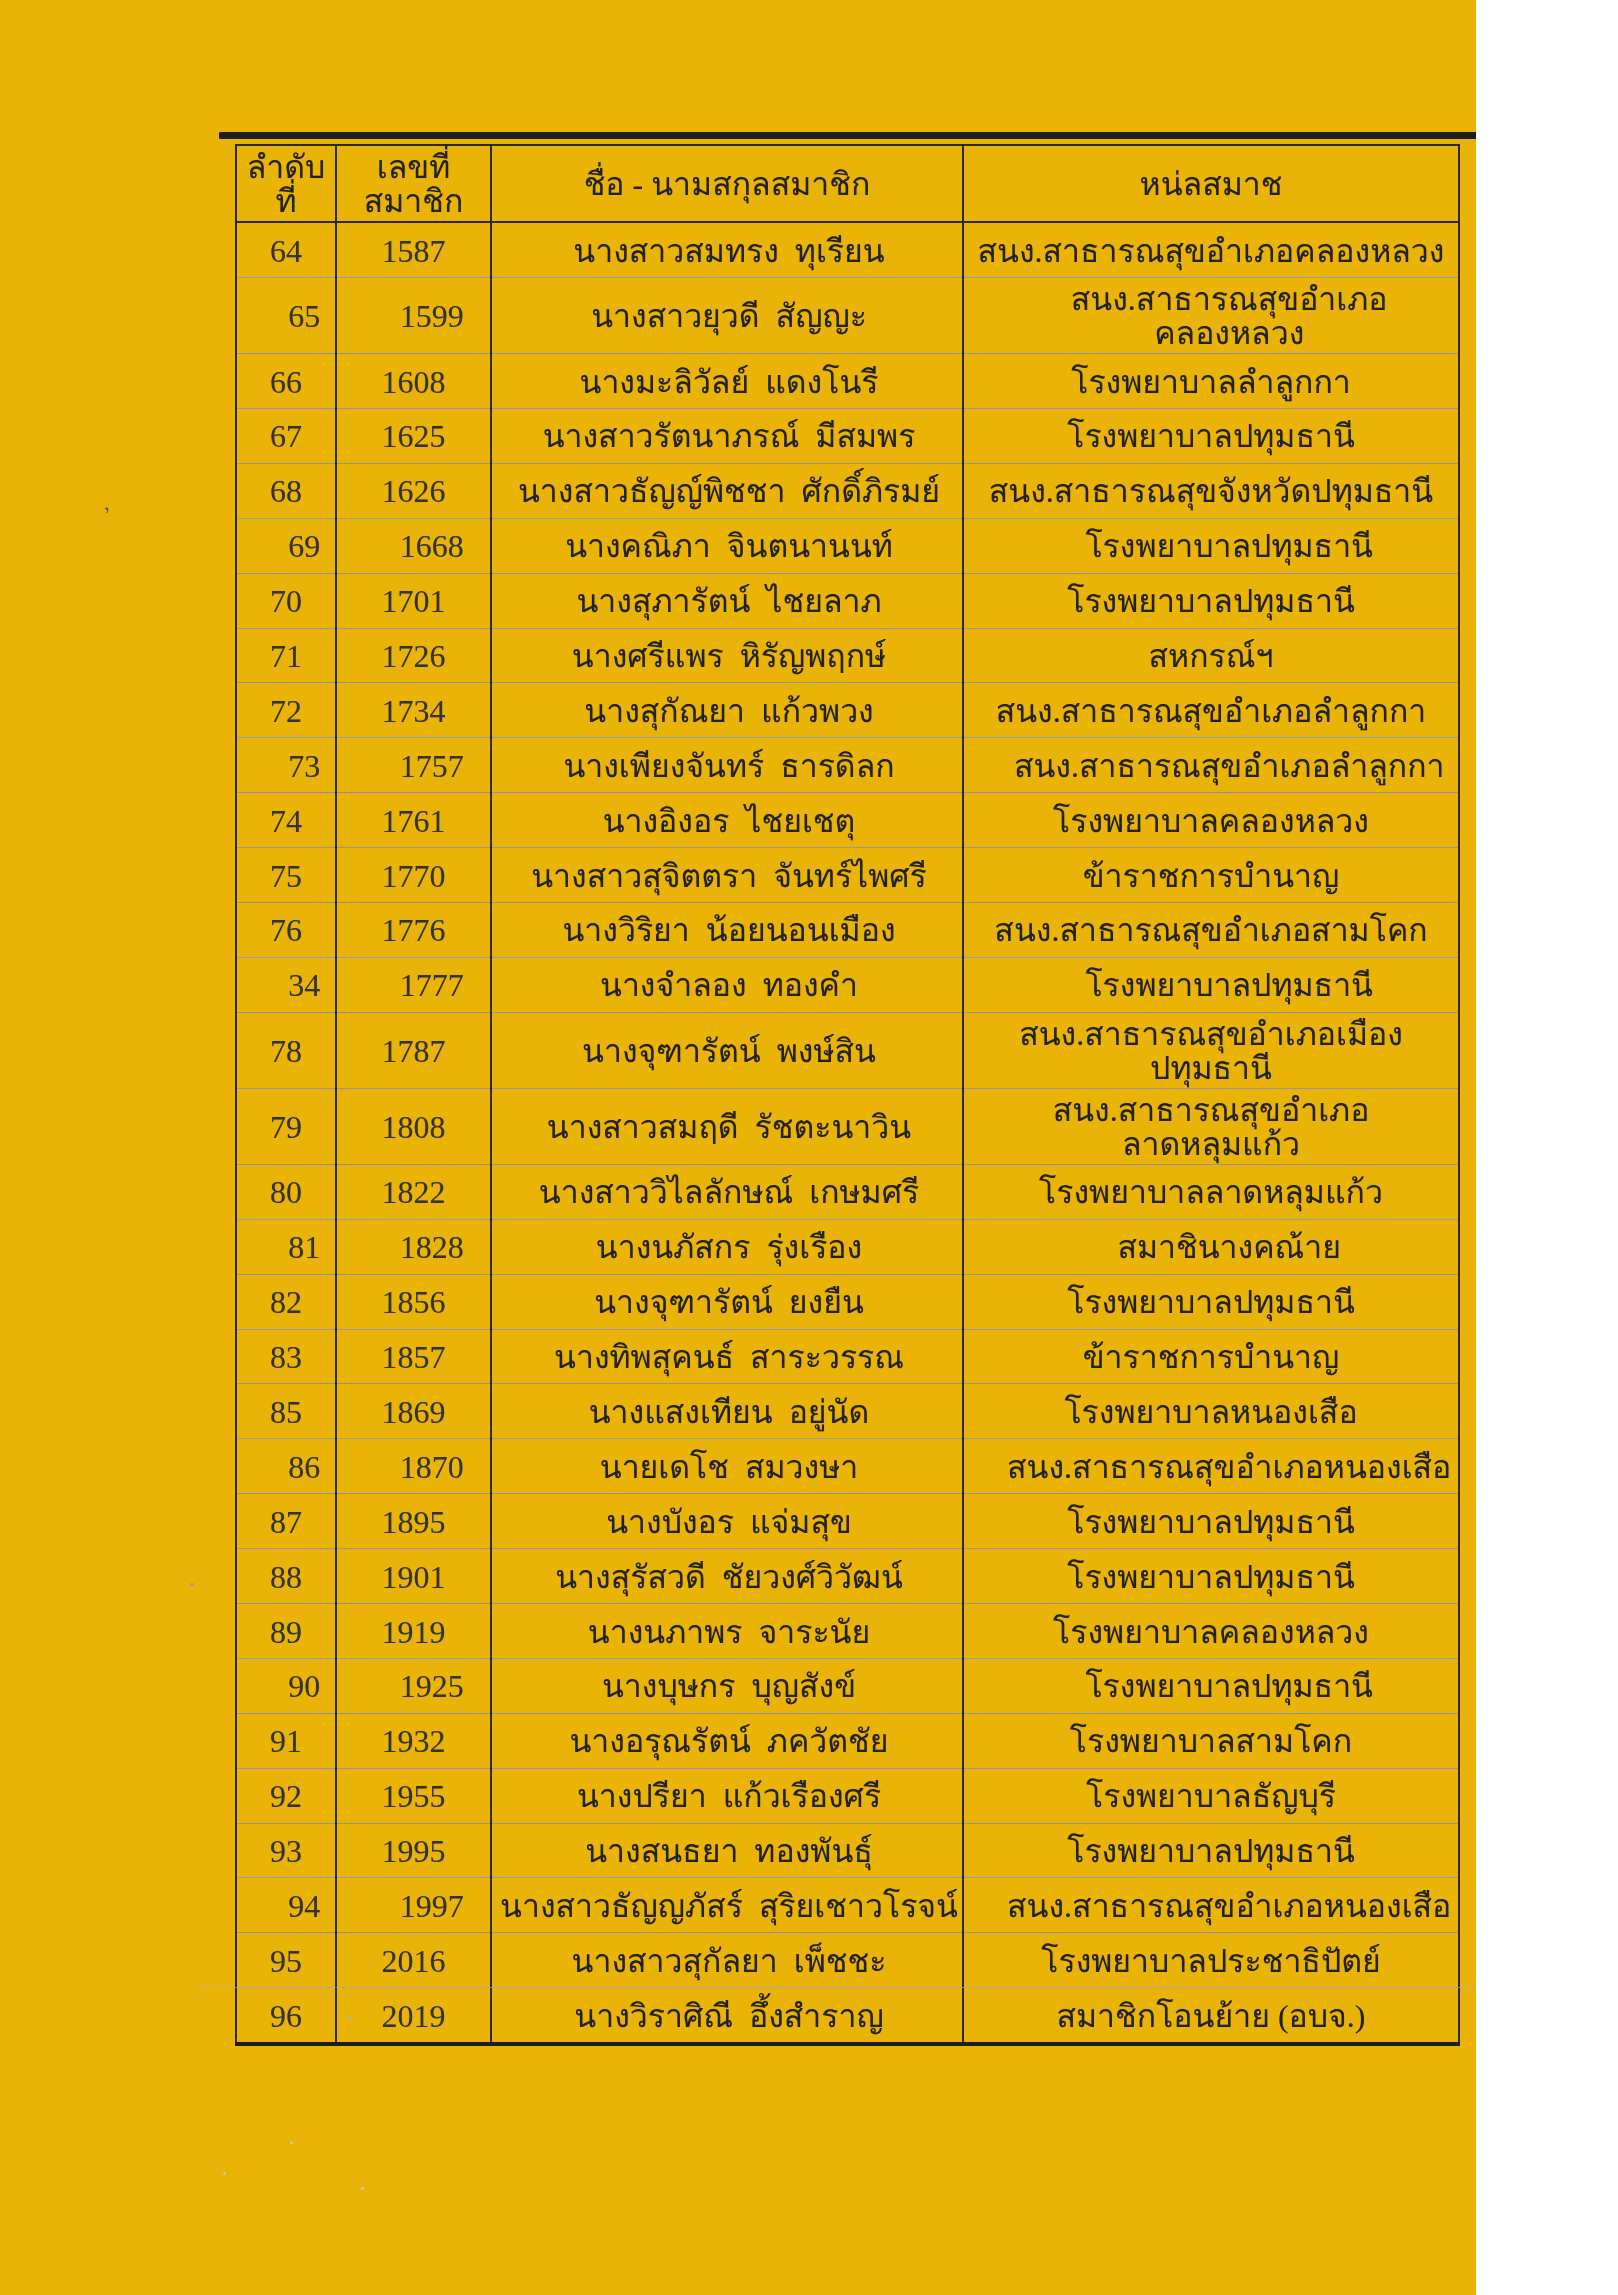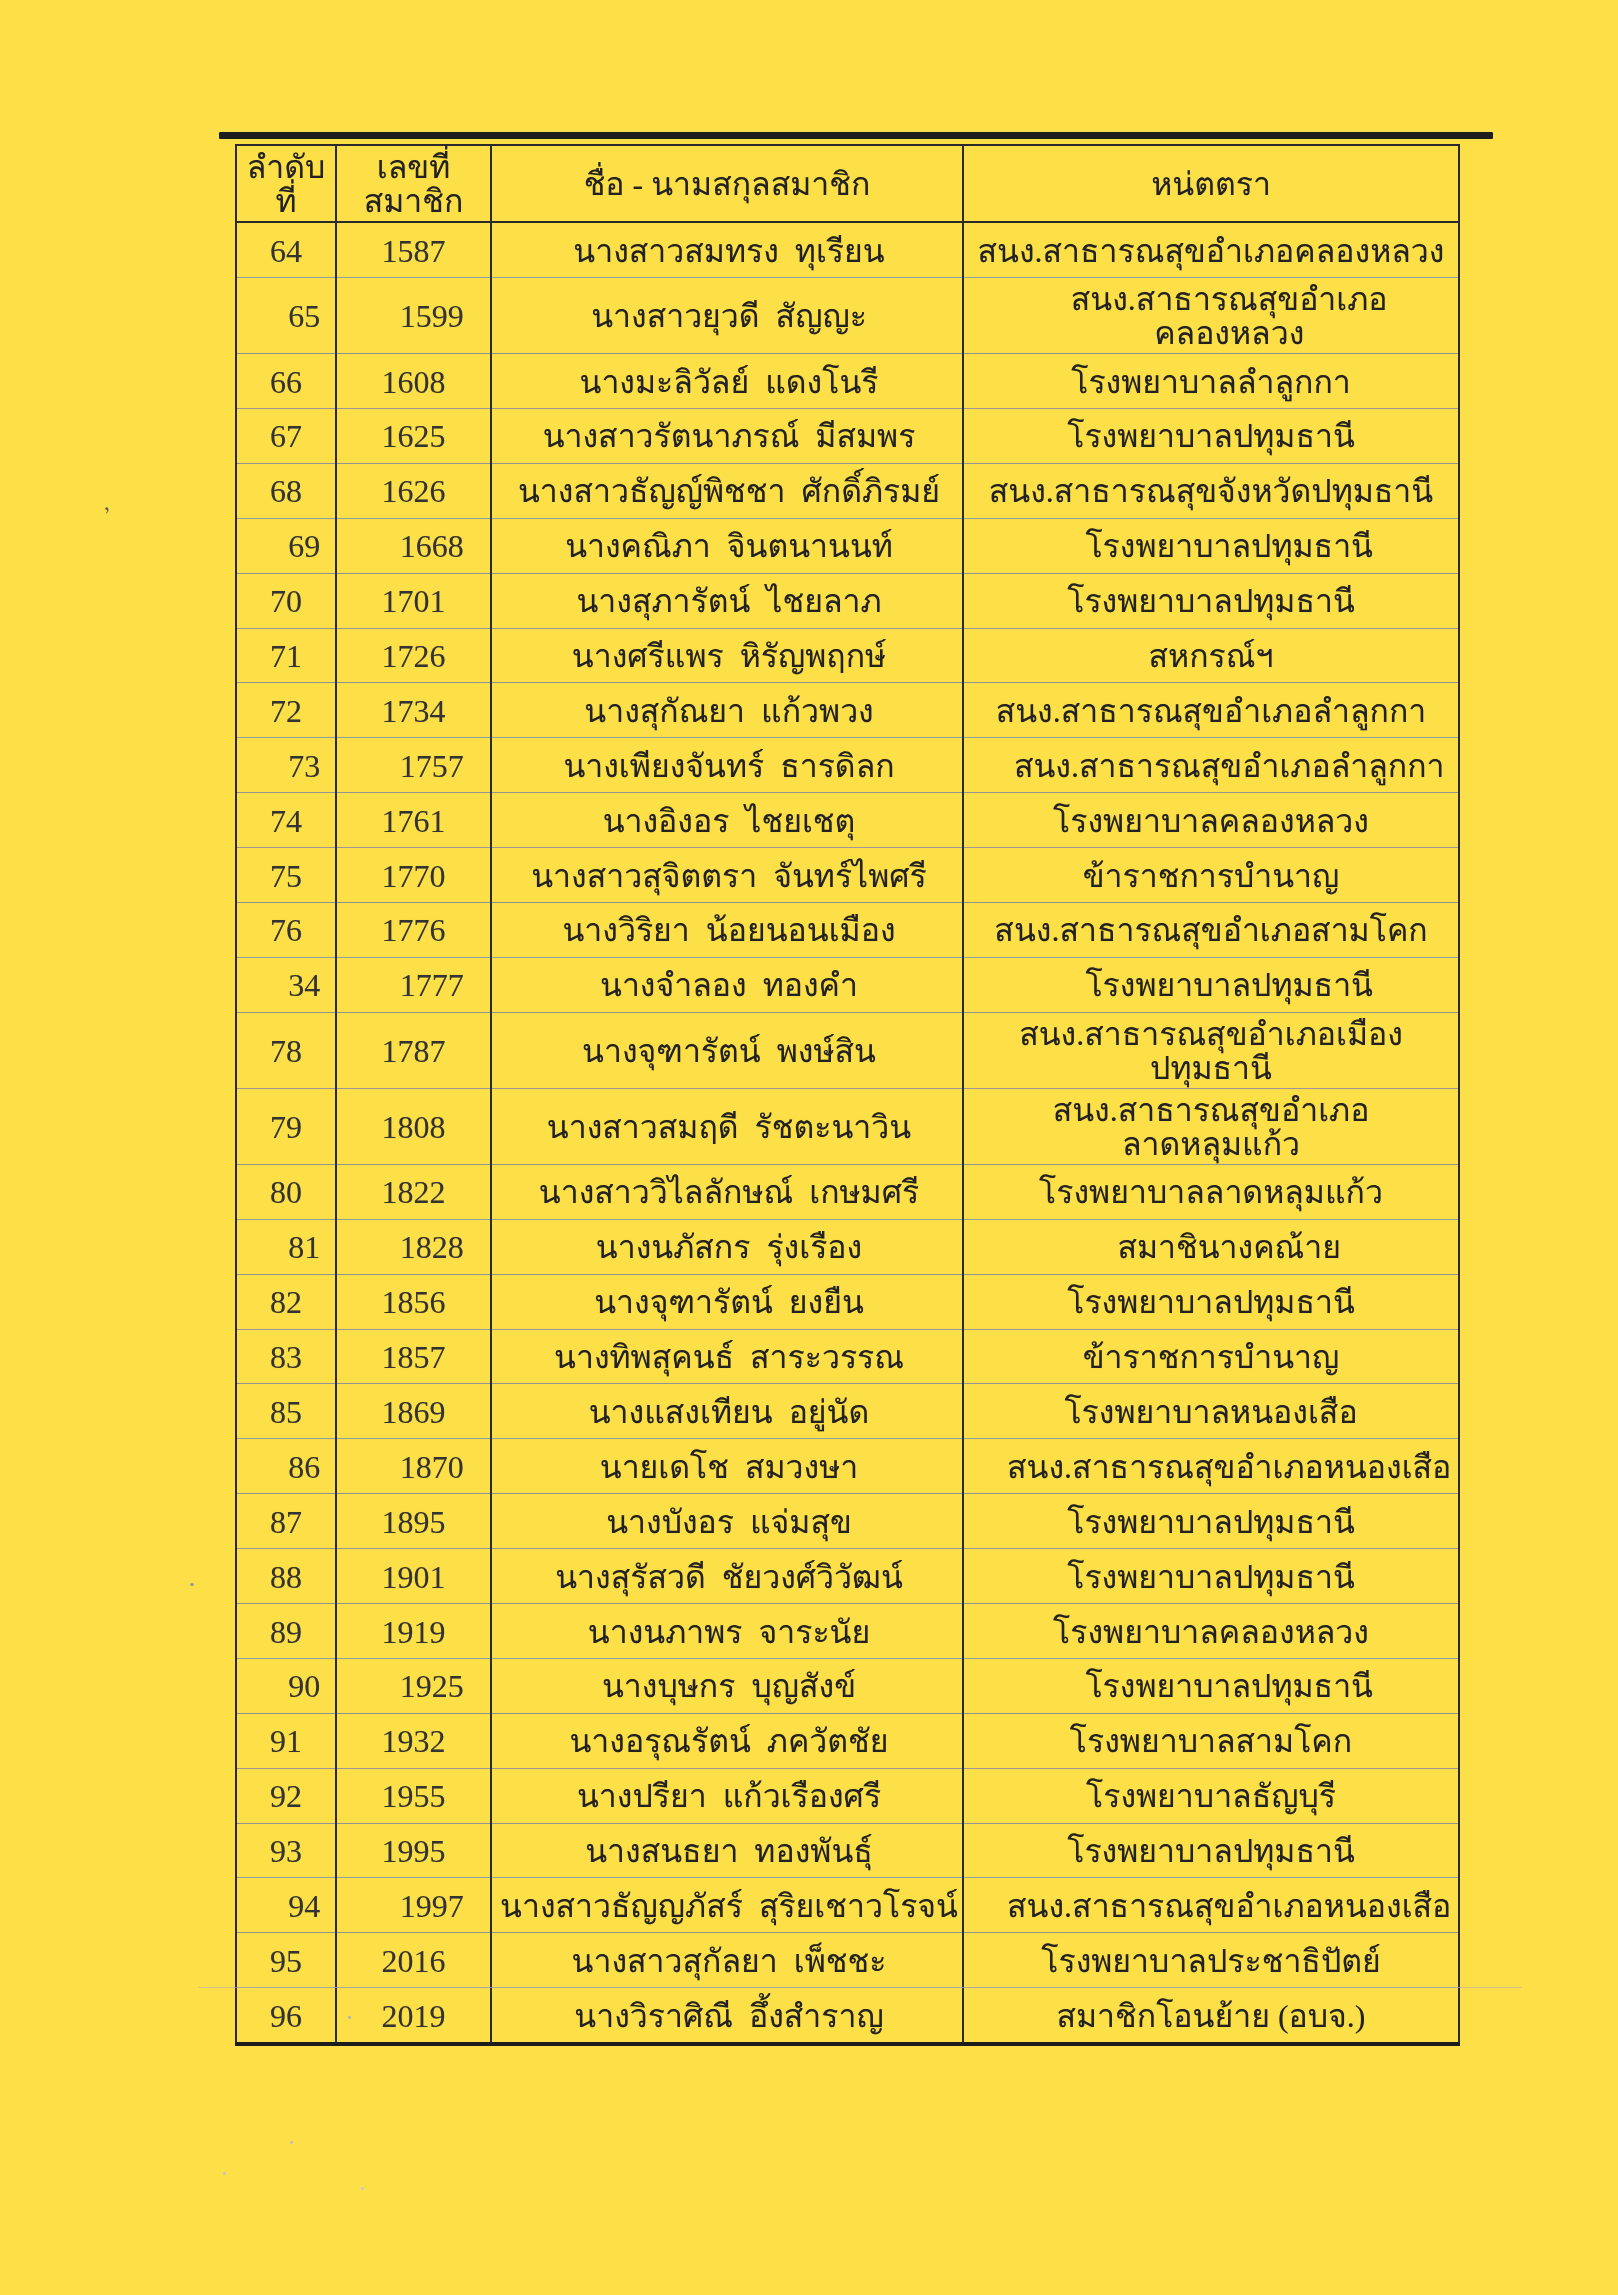--- a/index.html
+++ b/index.html
@@ -2,23 +2,23 @@
 <html style="font-size:10.5px"><head>
 <meta charset="utf-8">
 <style>
   html, body {
     margin: 0;
     padding: 0;
     background: #ffffff;
   }
   .page {
     position: relative;
-    width: 1618px;
+    width: 1476px;
     height: 2295px;
-    background: #fde047;
+    background: #eab308;
     overflow: hidden;
     font-family: "Liberation Serif", "DejaVu Serif", serif;
     color: #222222;
   }
   .top-heavy-rule {
     position: absolute;
     left: 219px;
     top: 132px;
     width: 1274px;
     height: 6.6px;
@@ -113,21 +113,21 @@
       <col style="width:100px">
       <col style="width:155px">
       <col style="width:472px">
       <col style="width:496px">
     </colgroup>
     <thead>
       <tr id="header-row">
           <th>ลำดับที่</th>
           <th>เลขที่สมาชิก</th>
           <th>ชื่อ - นามสกุลสมาชิก</th>
-          <th>หน่ตตรา</th>
+          <th>หน่ลสมาช</th>
         </tr>
     </thead>
     <tbody id="table-body">
         <tr>
           <td class="cell-no">64</td>
           <td class="cell-member-id">1587</td>
           <td class="cell-name">นางสาวสมทรง  ทุเรียน</td>
           <td class="cell-unit">สนง.สาธารณสุขอำเภอคลองหลวง</td>
         </tr>
         <tr>

